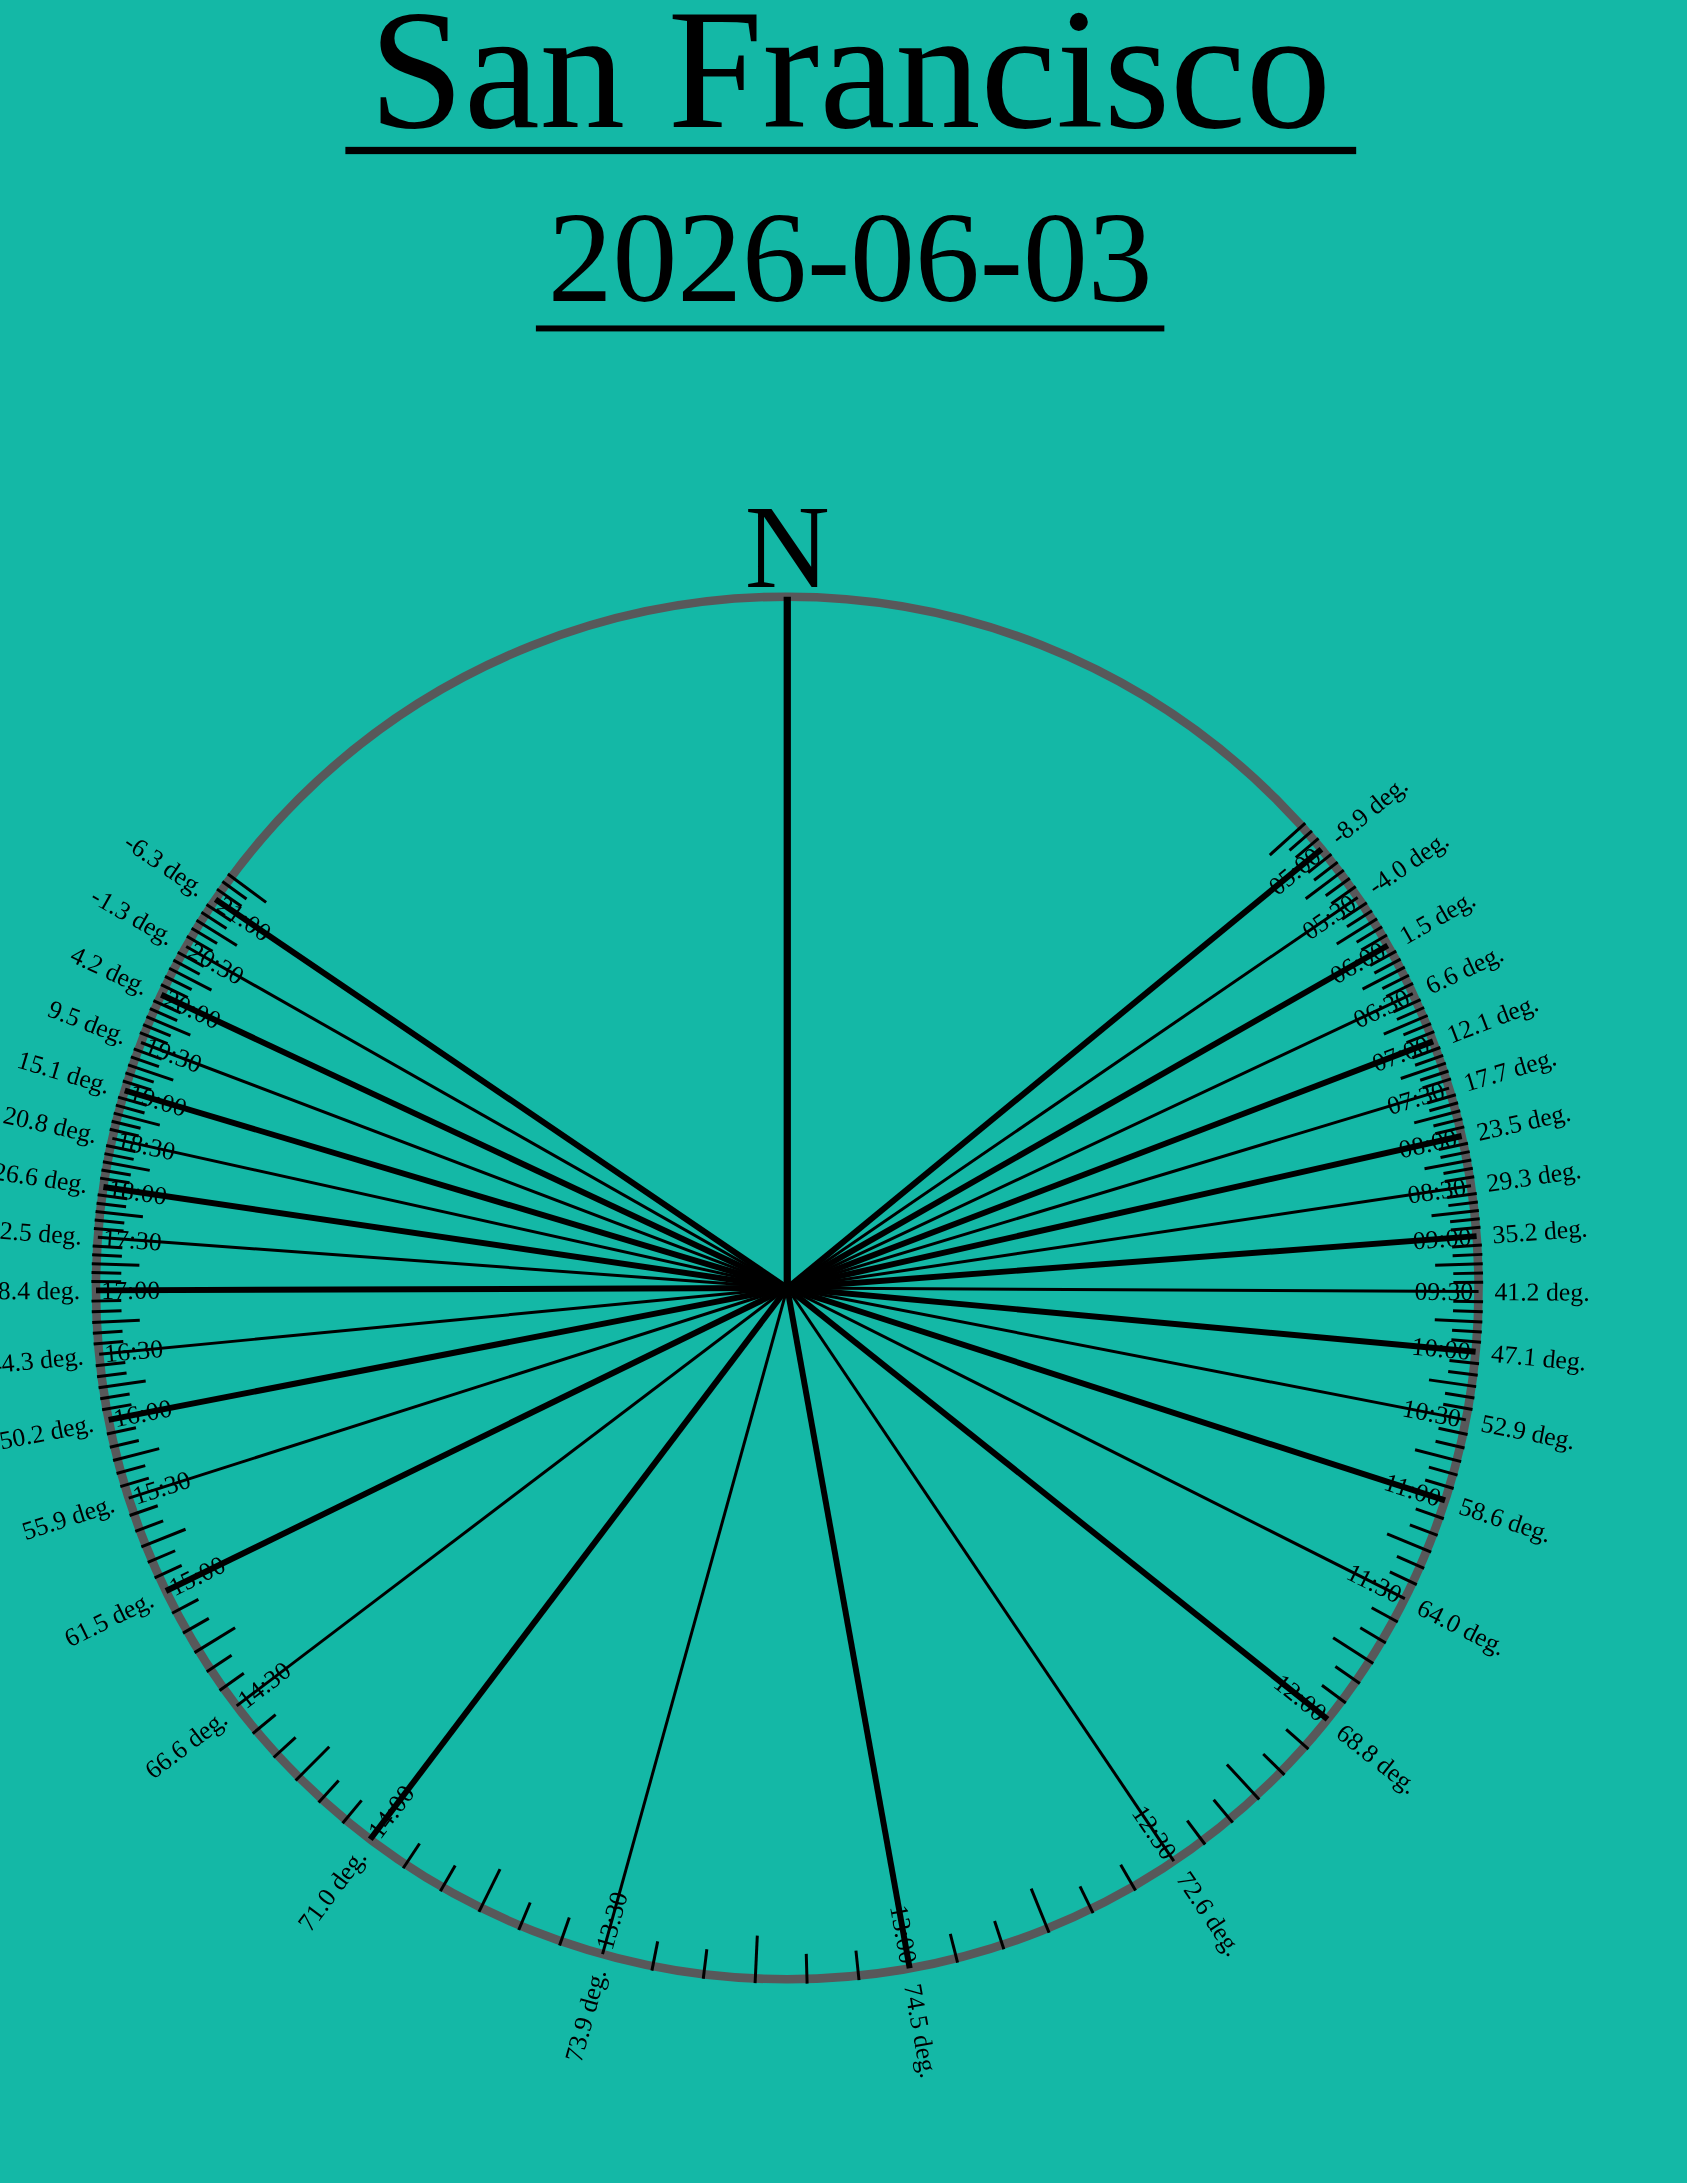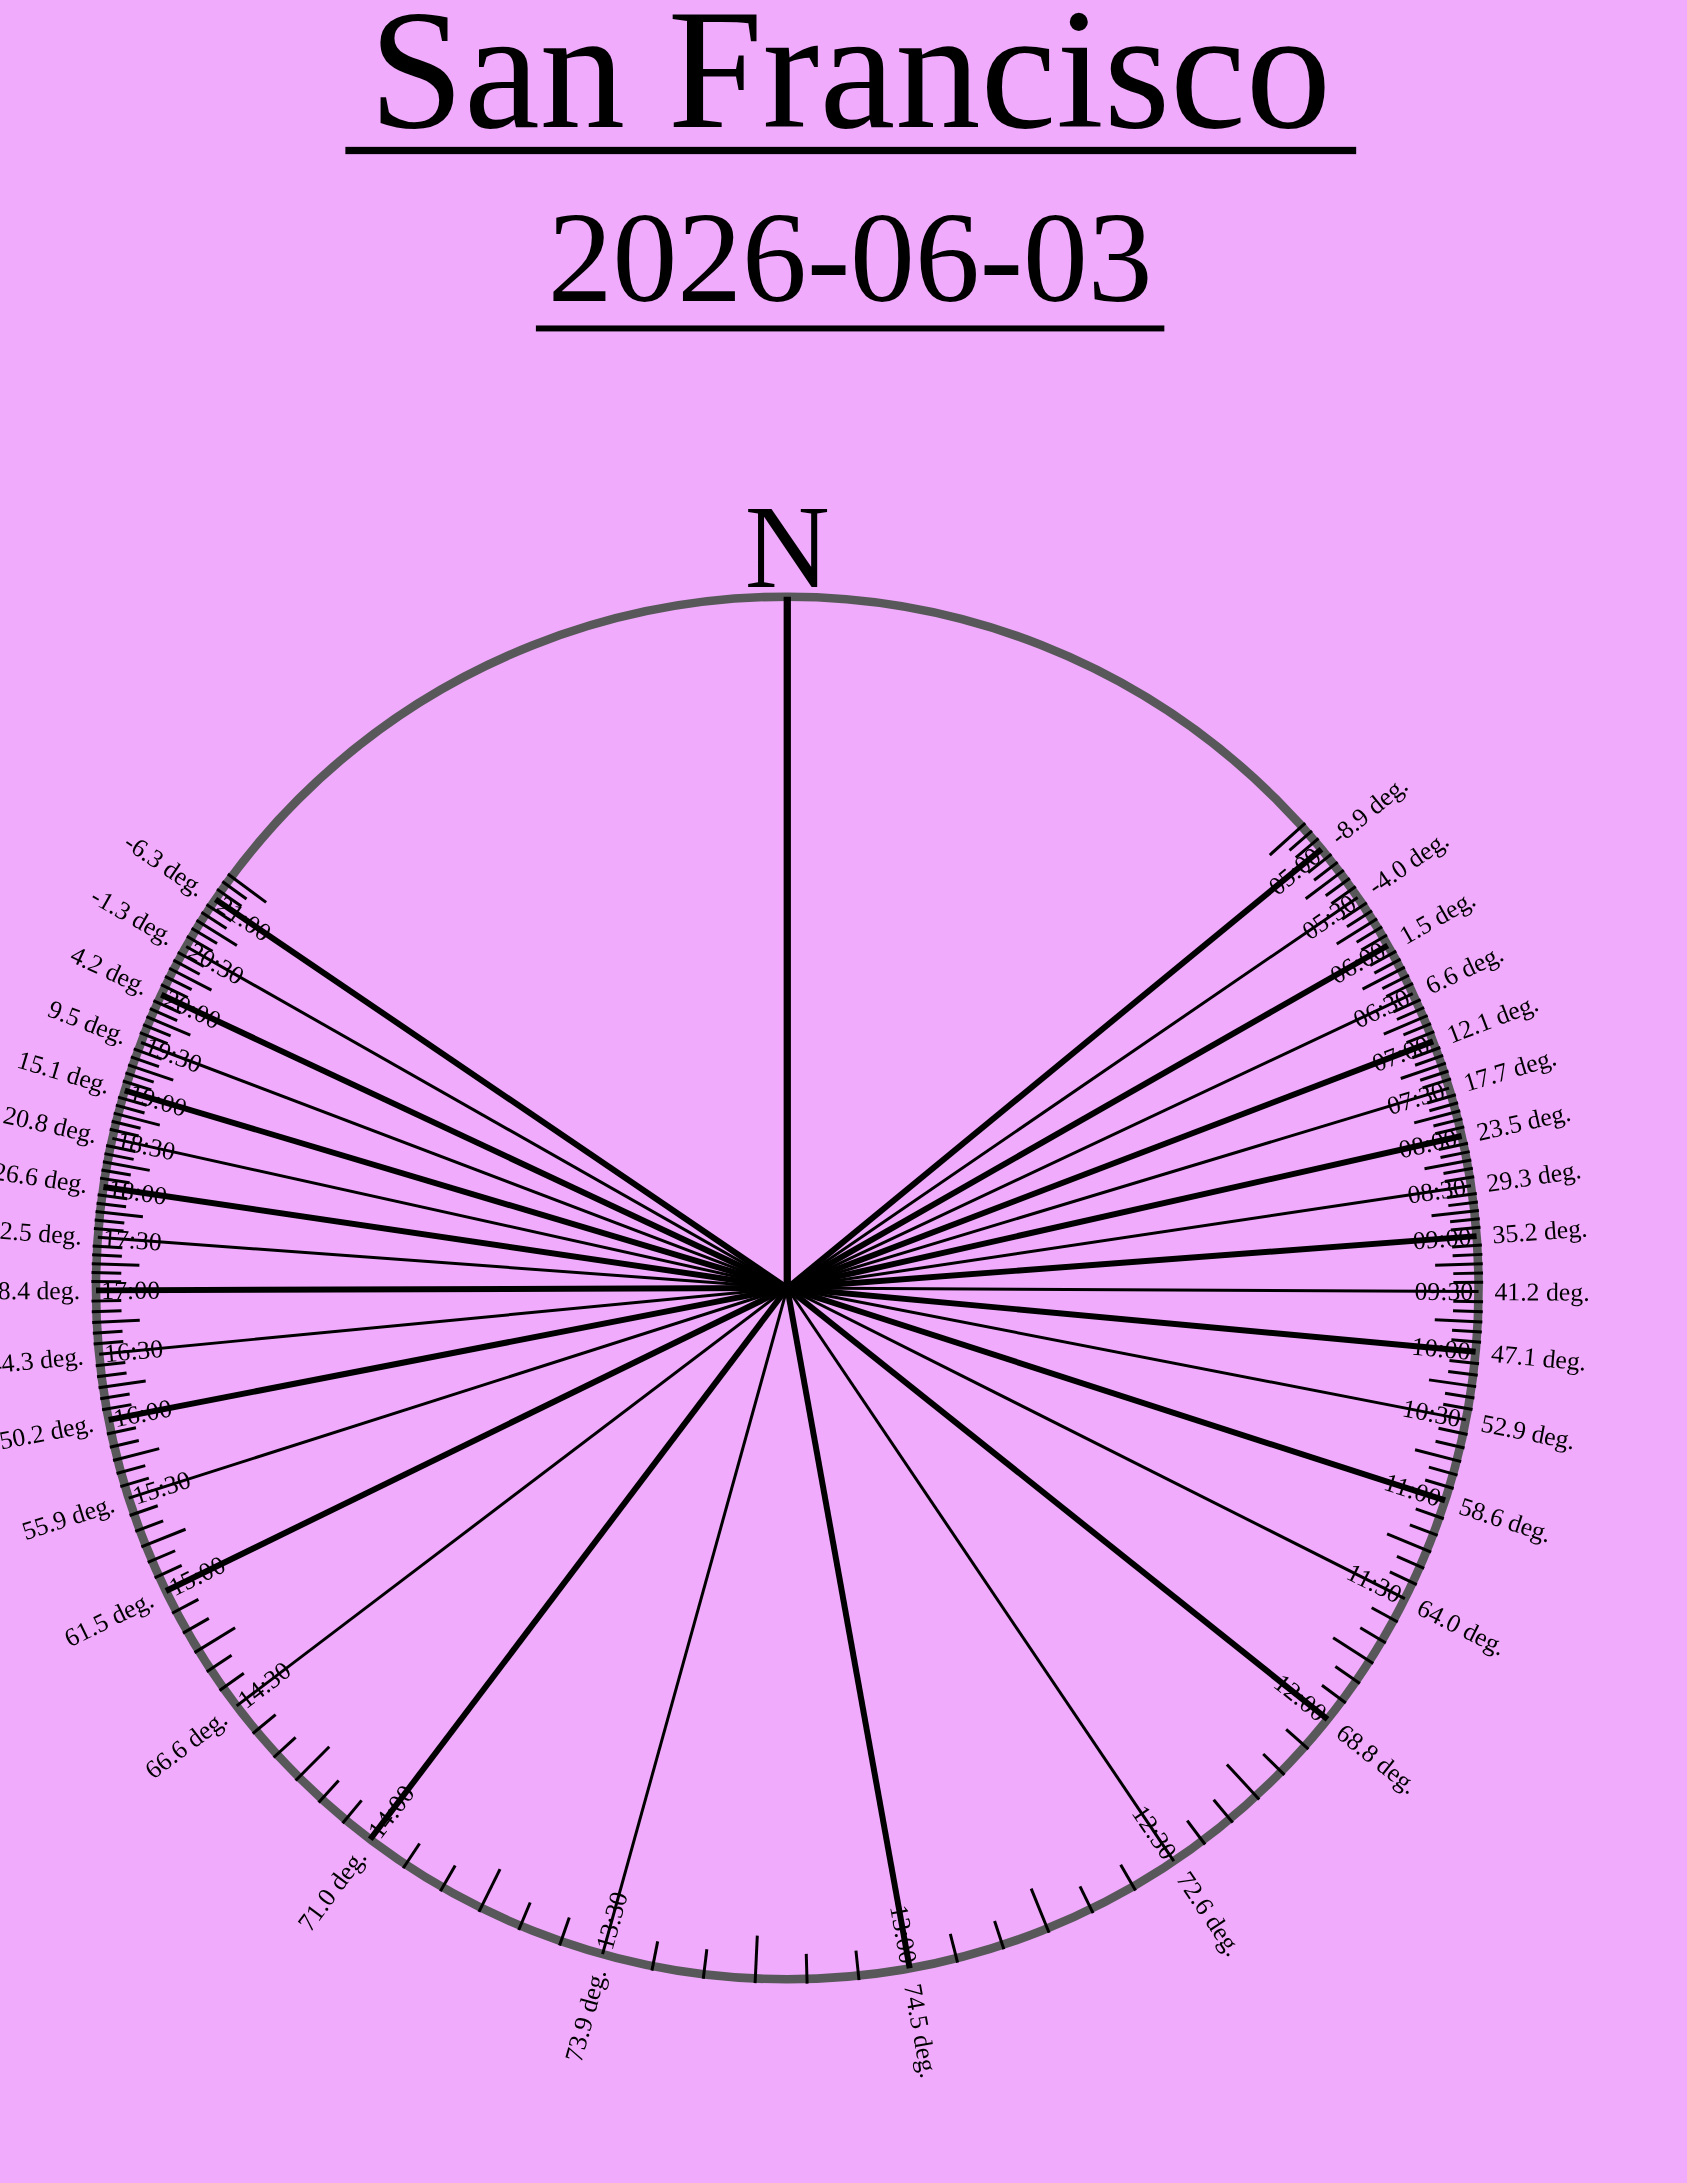--- a/index.html
+++ b/index.html
@@ -1,20 +1,20 @@
 <!DOCTYPE html>
 <html style="font-size:10.6px"><head>
 <meta charset="utf-8">
 <style>
   html,body{margin:0;padding:0;background:#ffffff;}
   .page{
     position:relative;
     width:1687px;
     height:2183px;
-    background:#f0abfc;
+    background:#14b8a6;
     font-family:"Liberation Serif", serif;
     overflow:hidden;
   }
   svg text{fill:#000000;}
 </style>
 </head>
 <body>
 
 <div class="page">
   <svg width="1687" height="2183" viewBox="0 0 2550 3300" style="font-family:&quot;Liberation Serif&quot;, serif;">

